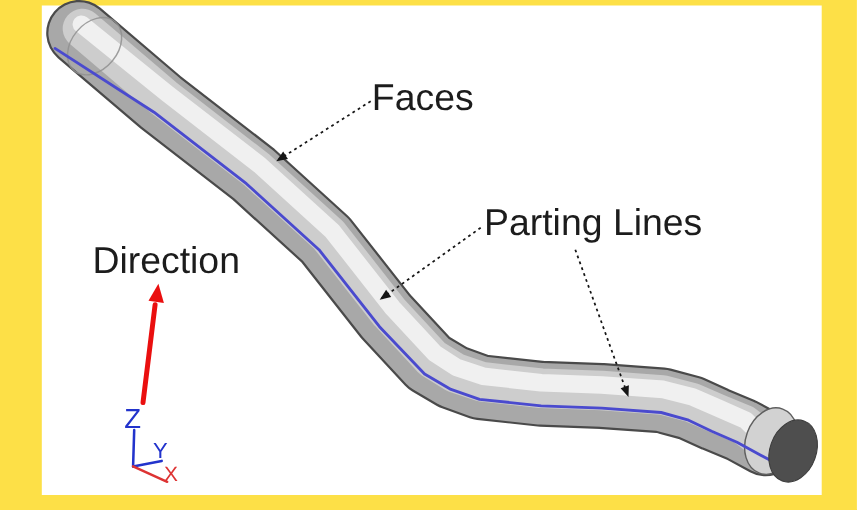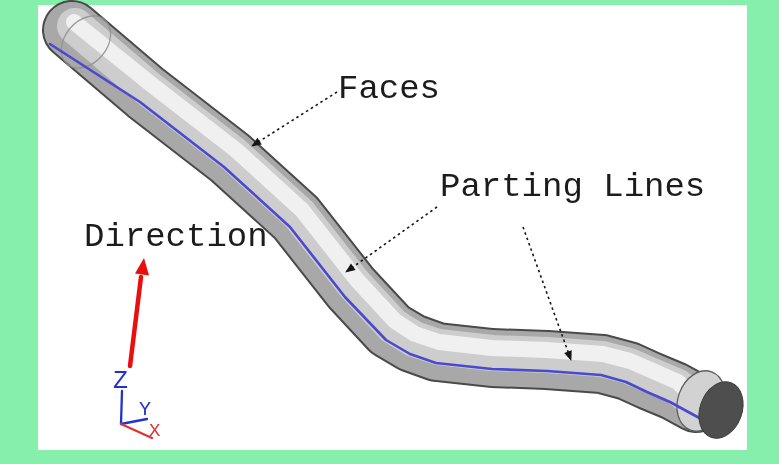--- a/index.html
+++ b/index.html
@@ -13,33 +13,33 @@
     position:absolute;left:38px;top:5px;width:709px;height:445px;
     background:#ffffff;
   }
   svg.scene{position:absolute;left:0;top:0;width:779px;height:464px;}
   .label{
     position:absolute;
     font-size:34px;line-height:1;color:#1c1c1c;
     white-space:nowrap;letter-spacing:0px;
   }
   .faces-label{left:338px;top:72px;}
-  .parting-label{left:440px;top:170px;}
+  .parting-label{left:440px;top:186px;}
   .direction-label{left:84px;top:220px;}
   .triad-letter{
     position:absolute;line-height:1;font-weight:normal;
   }
   .triad-z{left:113px;top:369px;font-size:25px;}
   .triad-y{left:139px;top:400px;font-size:20px;}
   .triad-x{left:149px;top:422px;font-size:19px;}
 </style>
 </head>
 <body>
 
-<div class="stage" style="background: #86efac; font-family: Liberation Mono, monospace;">
+<div class="stage" style="background: #fde047;">
 
   <div class="canvas" style="background: rgb(255, 255, 255);"></div>
 
   <svg class="scene" viewBox="0 0 779 464" xmlns="http://www.w3.org/2000/svg">
 
     <defs>
       <marker id="leaderArrow" viewBox="0 0 10 8" refX="9" refY="4" markerWidth="10" markerHeight="8" markerUnits="userSpaceOnUse" orient="auto" overflow="visible">
         <path d="M0 0 L10 4 L0 8 Z" fill="#161616"></path>
       </marker>
     </defs>

